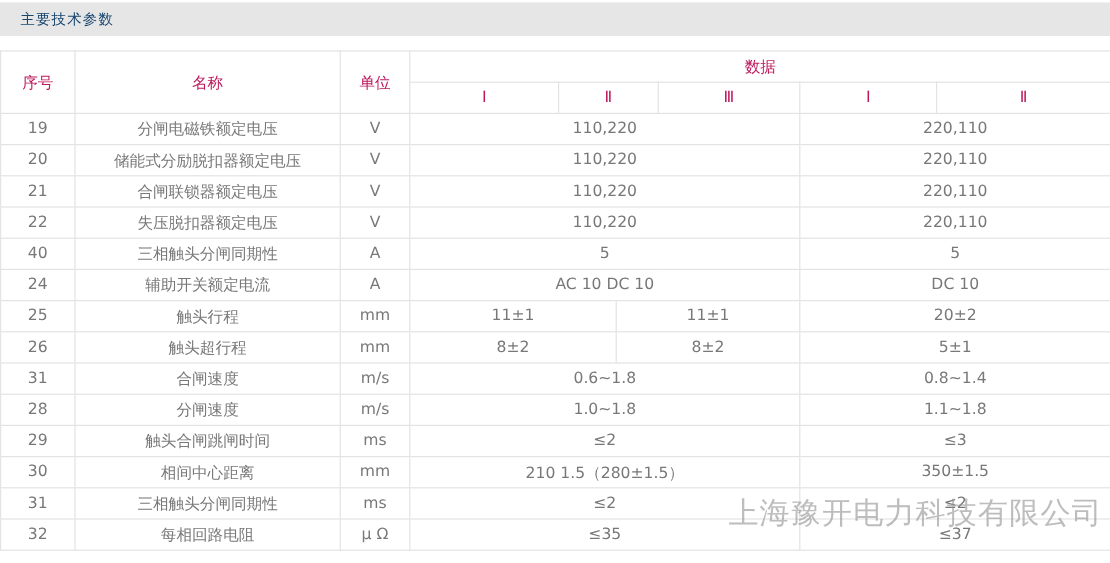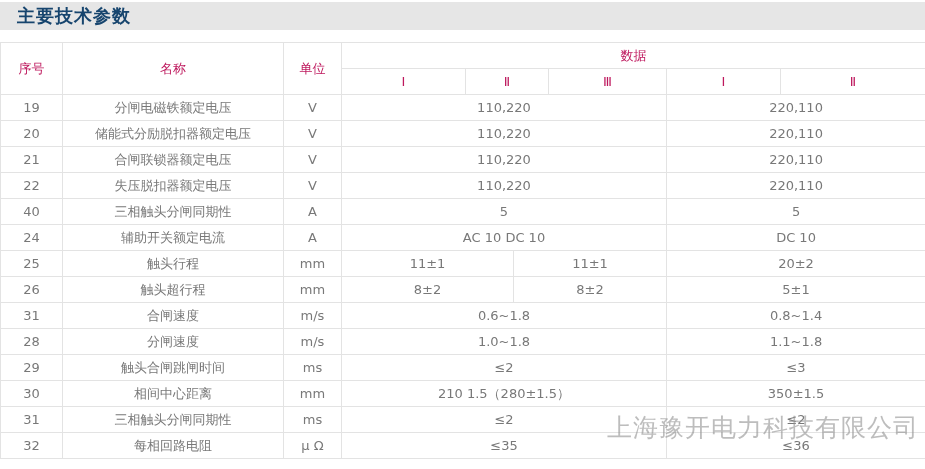--- a/index.html
+++ b/index.html
@@ -5,21 +5,21 @@
   html,body{margin:0;padding:0;background:#ffffff;}
   body{
     width:925px;height:469px;overflow:hidden;position:relative;
     font-family:"DejaVu Sans","Liberation Sans",sans-serif;
   }
   .title-bar{
     position:absolute;left:0;top:2px;width:925px;height:28px;
     background:#e6e6e6;display:flex;align-items:center;
   }
   .title-bar .title-text{
-    margin-left:17px;font-size:18px;font-weight:bold;color:#17456e;
+    margin-left:17px;font-size:12px;font-weight:normal;color:#17456e;
     letter-spacing:1px;
   }
   table.specs{
     position:absolute;left:0;top:42px;width:925px;
     border-collapse:collapse;table-layout:fixed;
     font-size:13px;color:#787878;
   }
   table.specs th, table.specs td{
     border:1px solid #e3e3e3;text-align:center;vertical-align:middle;
     padding:0 2px;font-weight:normal;white-space:nowrap;overflow:hidden;
@@ -165,20 +165,20 @@
         <td colspan="1">三相触头分闸同期性</td>
         <td colspan="1">ms</td>
         <td colspan="4">≤2</td>
         <td colspan="2">≤2</td>
       </tr>
       <tr>
         <td colspan="1">32</td>
         <td colspan="1">每相回路电阻</td>
         <td colspan="1">μ Ω</td>
         <td colspan="4">≤35</td>
-        <td colspan="2">≤36</td>
+        <td colspan="2">≤37</td>
       </tr>
     </tbody>
 </table>
 
 <div class="watermark">
   <div class="wm-company">上海豫开电力科技有限公司</div>
 </div>
 
 </body></html>

